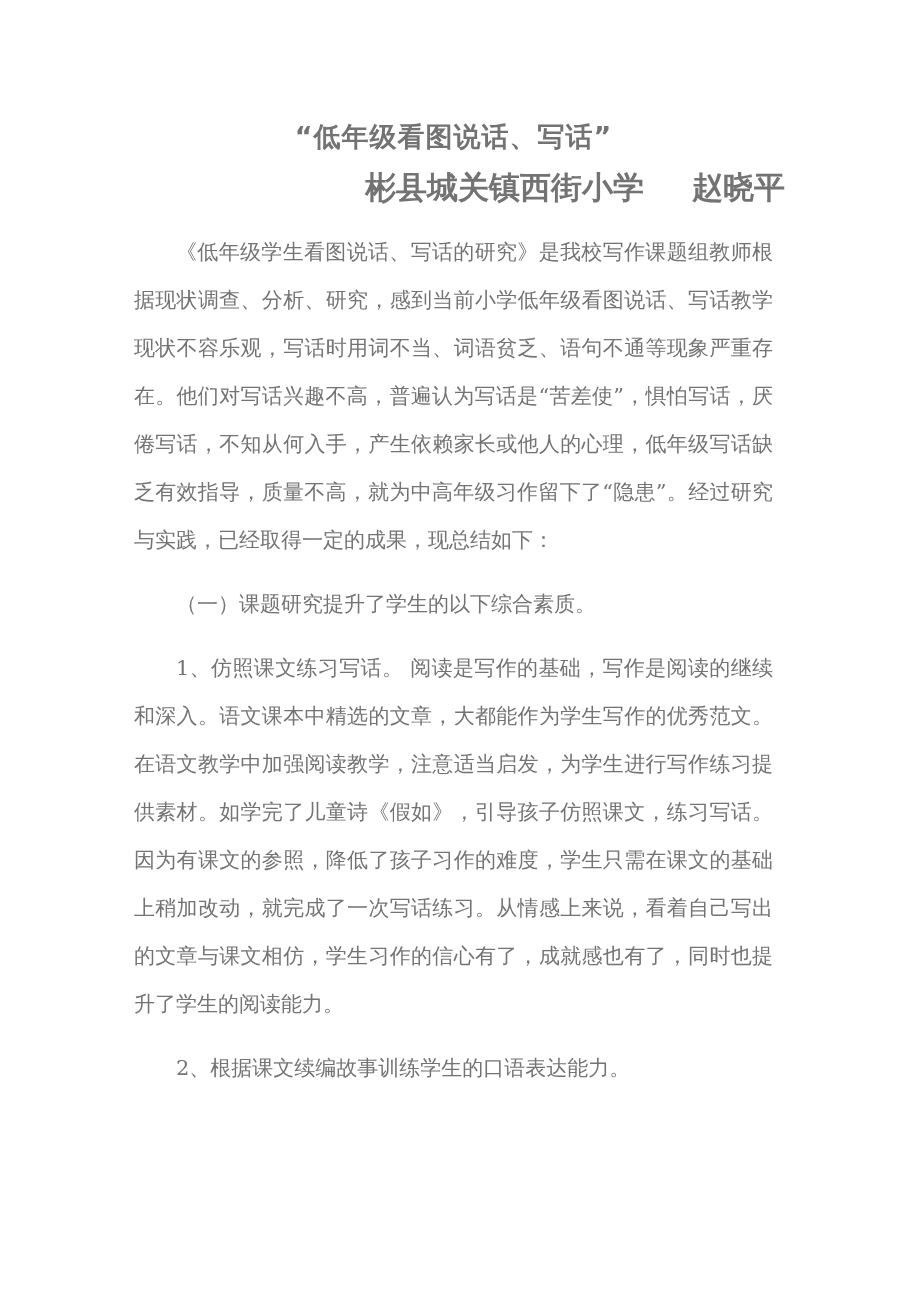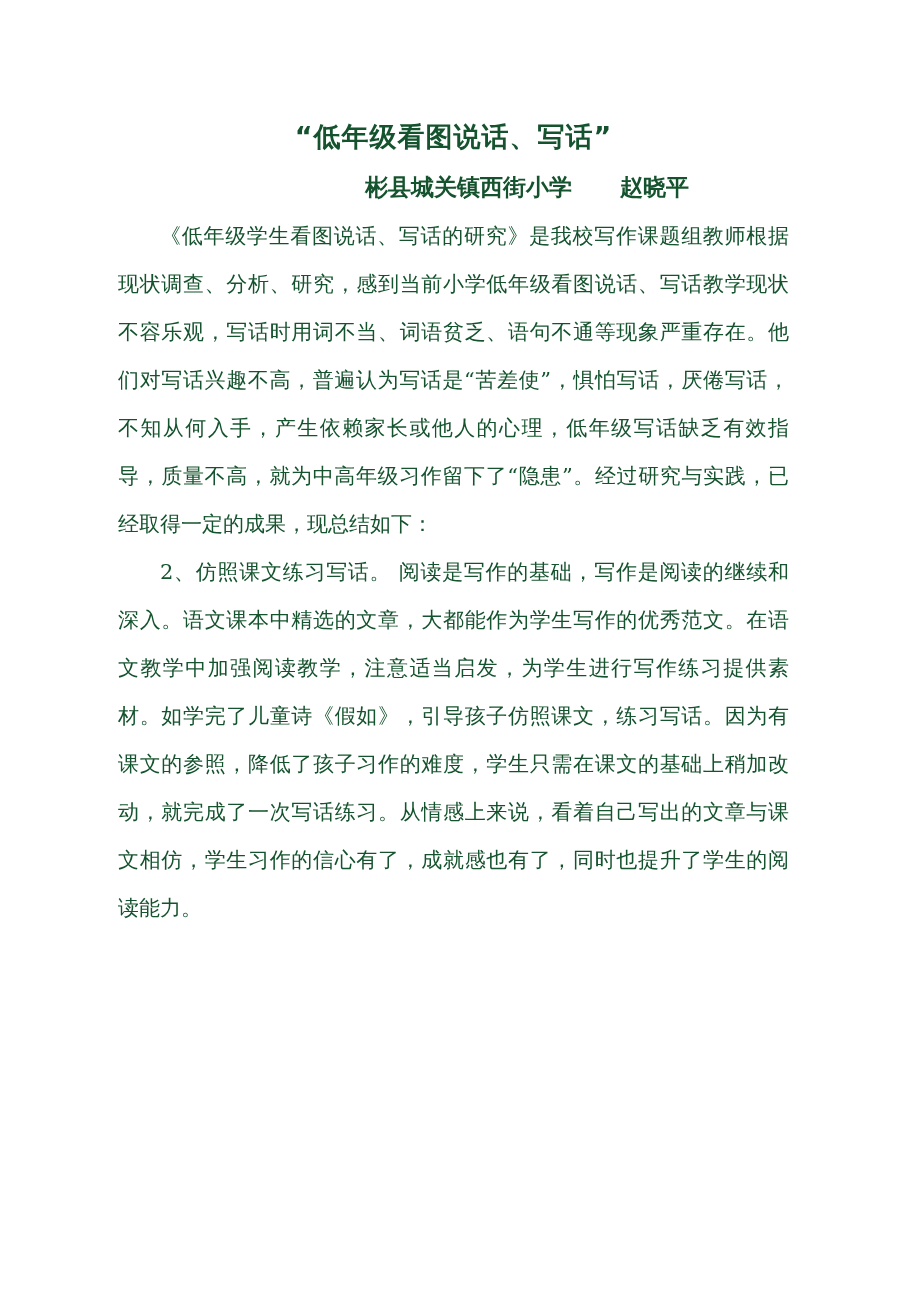--- a/index.html
+++ b/index.html
@@ -5,21 +5,21 @@
   html, body {
     margin: 0;
     padding: 0;
     background: #ffffff;
   }
   .page {
     position: relative;
     width: 904px;
     height: 1302px;
     background: #ffffff;
-    color: #14532d;
+    color: #737373;
     overflow: hidden;
     box-sizing: border-box;
   }
   .content {
     box-sizing: border-box;
     padding: 112px 115px 0 118px;
   }
   .title-line {
     margin: 0;
     font-family: "DejaVu Sans", "Liberation Sans", sans-serif;
@@ -28,30 +28,30 @@
     line-height: 50px;
     text-align: center;
     letter-spacing: 1px;
   }
   .byline {
     display: flex;
     align-items: flex-end;
     padding-left: 247px;
     font-family: "DejaVu Serif", "Liberation Serif", serif;
     font-weight: bold;
-    font-size: 23px;
+    font-size: 31px;
     line-height: 50px;
     white-space: nowrap;
   }
   .byline-gap {
     display: inline-block;
     width: 48px;
   }
   .body-text p {
-    margin: 0;
+    margin: 16px;
     font-family: "DejaVu Serif", "Liberation Serif", serif;
     font-size: 21px;
     line-height: 48px;
     text-align: justify;
     text-justify: inter-ideograph;
     text-indent: 2em;
     word-break: break-all;
   }
 </style>
 </head>
@@ -64,17 +64,19 @@
 
 
     <div class="byline">
       <span>彬县城关镇西街小学</span>
       <span class="byline-gap"></span>
       <span>赵晓平</span>
     </div>
 
     <div class="body-text" id="body-text">
         <p>《低年级学生看图说话、写话的研究》是我校写作课题组教师根据现状调查、分析、研究，感到当前小学低年级看图说话、写话教学现状不容乐观，写话时用词不当、词语贫乏、语句不通等现象严重存在。他们对写话兴趣不高，普遍认为写话是“苦差使”，惧怕写话，厌倦写话，不知从何入手，产生依赖家长或他人的心理，低年级写话缺乏有效指导，质量不高，就为中高年级习作留下了“隐患”。经过研究与实践，已经取得一定的成果，现总结如下：</p>
-        <p>2、仿照课文练习写话。 阅读是写作的基础，写作是阅读的继续和深入。语文课本中精选的文章，大都能作为学生写作的优秀范文。在语文教学中加强阅读教学，注意适当启发，为学生进行写作练习提供素材。如学完了儿童诗《假如》，引导孩子仿照课文，练习写话。因为有课文的参照，降低了孩子习作的难度，学生只需在课文的基础上稍加改动，就完成了一次写话练习。从情感上来说，看着自己写出的文章与课文相仿，学生习作的信心有了，成就感也有了，同时也提升了学生的阅读能力。</p>
+        <p>（一）课题研究提升了学生的以下综合素质。</p>
+        <p>1、仿照课文练习写话。 阅读是写作的基础，写作是阅读的继续和深入。语文课本中精选的文章，大都能作为学生写作的优秀范文。在语文教学中加强阅读教学，注意适当启发，为学生进行写作练习提供素材。如学完了儿童诗《假如》，引导孩子仿照课文，练习写话。因为有课文的参照，降低了孩子习作的难度，学生只需在课文的基础上稍加改动，就完成了一次写话练习。从情感上来说，看着自己写出的文章与课文相仿，学生习作的信心有了，成就感也有了，同时也提升了学生的阅读能力。</p>
+        <p>2、根据课文续编故事训练学生的口语表达能力。</p>
       </div>
 
   </div>
 </div>
 
 </body></html>

